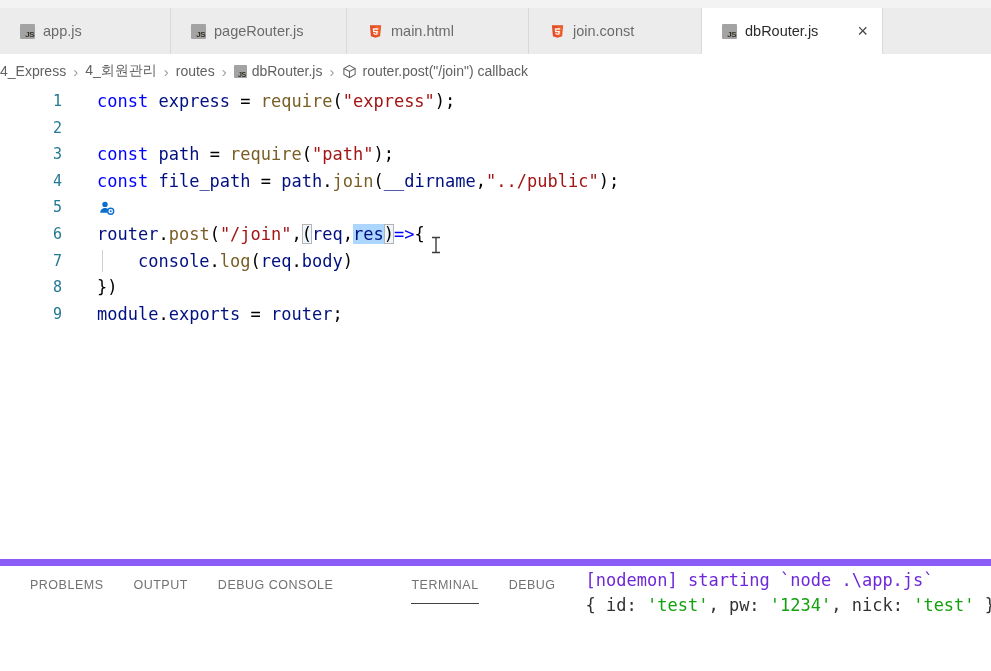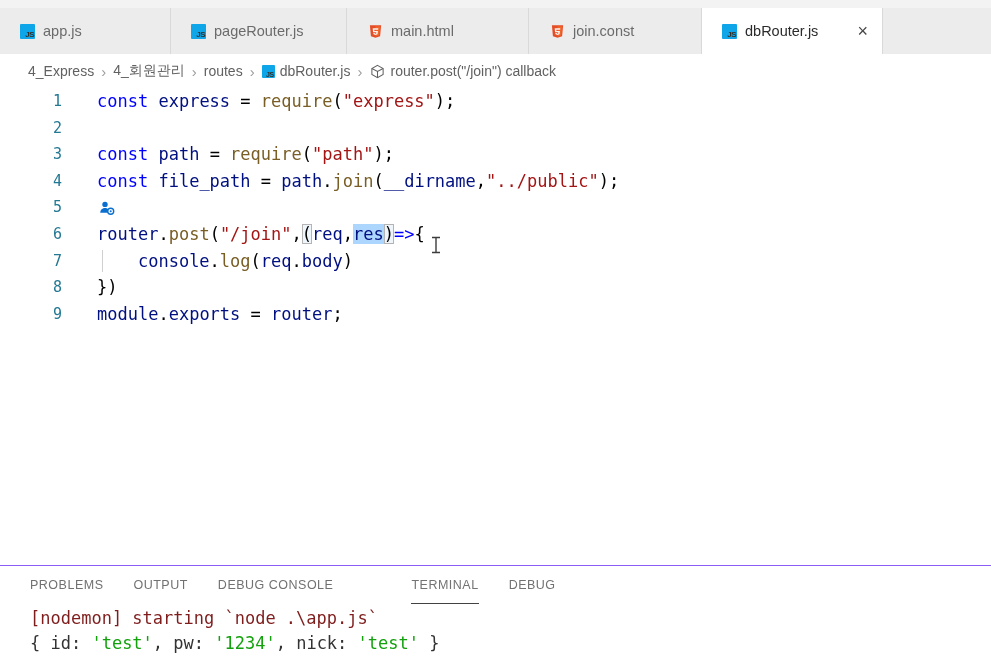--- a/index.html
+++ b/index.html
@@ -10,54 +10,54 @@
   }
   
   .titlebar-strip{height:8px;background:#f3f3f3;flex:none;}
   
   .tabbar{height:46px;background:#ececec;display:flex;flex:none;align-items:stretch;}
   .tab{display:flex;align-items:center;box-sizing:border-box;padding:0 10px 0 20px;
        border-right:1px solid #d9d9d9;font-size:14.5px;color:#6b6b6b;cursor:pointer;flex:none;}
   .tab.active{background:#ffffff;color:#2b2b2b;}
   .tab-label{margin-left:8px;white-space:nowrap;}
   .tab-close{margin-left:auto;font-size:18px;line-height:1;color:#474747;padding:1px 4px;border-radius:3px;}
-  .js-icon{width:15px;height:15px;background:#0ea5e9;flex:none;display:flex;align-items:flex-end;
+  .js-icon{width:15px;height:15px;background:#a3a3a3;flex:none;display:flex;align-items:flex-end;
            justify-content:flex-end;color:#343026;font-weight:bold;font-size:8px;letter-spacing:-0.5px;
            padding:0 1px 0 0;box-sizing:border-box;border-radius:1px;}
   .js-icon.sm{width:13px;height:13px;font-size:7px;}
   .file-icon{width:16px;height:16px;flex:none;display:flex;align-items:center;justify-content:center;}
   
-  .breadcrumbs{height:34px;display:flex;align-items:center;padding-left:28px;font-size:14px;
+  .breadcrumbs{height:34px;display:flex;align-items:center;font-size:14px;
                color:#616161;flex:none;background:#fff;}
   .crumb{display:flex;align-items:center;gap:5px;cursor:pointer;white-space:nowrap;}
   .crumb-sep{color:#9d9d9d;margin:0 7px;font-size:15px;}
   
   .editor{flex:1 1 auto;position:relative;background:#fff;overflow:hidden;
           font-family:"DejaVu Sans Mono","Liberation Mono",monospace;font-size:17px;}
   .row{display:flex;height:26.6px;line-height:26.6px;position:relative;}
   .ln{width:62px;flex:none;text-align:right;color:#237893;font-size:15px;}
   .code{white-space:pre;padding-left:35px;color:#000;}
   .tok.kw{color:#0000FF;}
   .tok.var{color:#001080;}
   .tok.fn{color:#795E26;}
   .tok.str{color:#A31515;}
   .tok.sel{background:#ADD6FF;}
   .tok.br{outline:1px solid #b4b4b4;outline-offset:-1px;background:#eef5fb;}
   .indent-guide{position:absolute;left:102px;top:2px;bottom:2px;border-left:1px solid #d0d0d0;}
   .inline-badge{display:inline-block;width:16px;height:16px;vertical-align:-3px;margin-left:2px;}
   
-  .panel{height:105px;flex:none;border-top:1px solid #8b5cf6;background:#fff;display:flex;flex-direction:column;}
+  .panel{height:105px;flex:none;border-top:7px solid #8b5cf6;background:#fff;display:flex;flex-direction:row;}
   .panel-tabs{height:38px;display:flex;align-items:stretch;gap:30px;padding-left:30px;flex:none;}
   .ptab{display:flex;align-items:center;font-size:12.5px;letter-spacing:0.5px;color:#717171;
         border-bottom:1px solid transparent;box-sizing:border-box;cursor:pointer;}
   .ptab.active{color:#737373;border-bottom-color:#424242;margin-left:48px;}
   .terminal{flex:1;padding:2px 0 0 30px;font-family:"DejaVu Sans Mono","Liberation Mono",monospace;
             font-size:17px;line-height:25px;color:#333;}
   .tl{white-space:pre;}
-  .tl .y{color:#7f1d1d;}
+  .tl .y{color:#6d28d9;}
   .tl .g{color:#13A10E;}
   
   .mouse-cursor{position:absolute;left:430px;top:236px;pointer-events:none;z-index:10;}
 </style>
 </head>
 <body>
 
 <div class="titlebar-strip"></div>
 <div class="tabbar">
     <div class="tab" style="width: 171px;">

